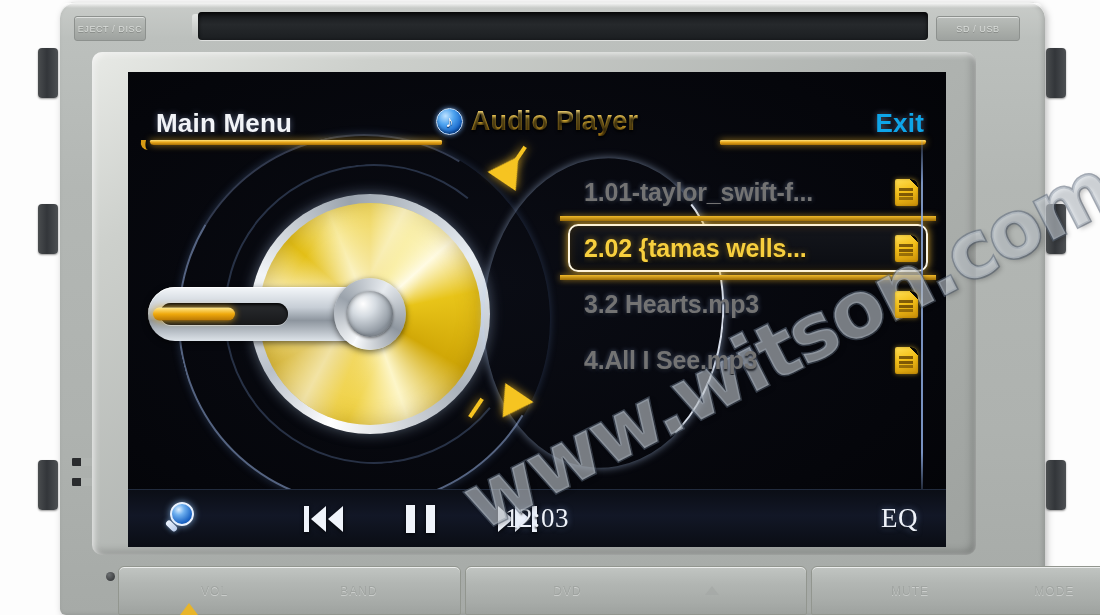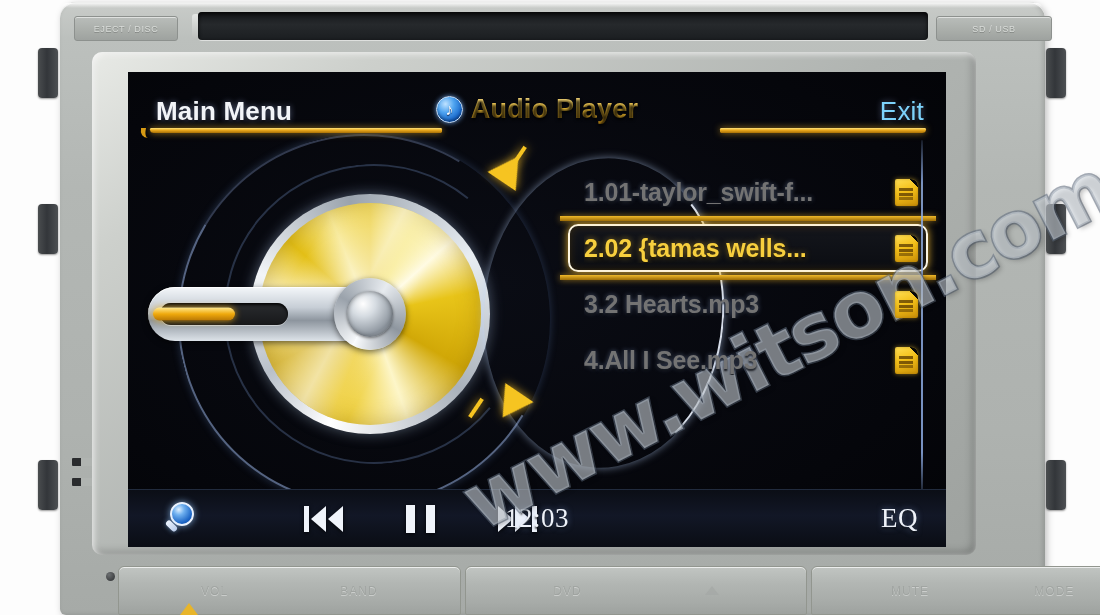--- a/index.html
+++ b/index.html
@@ -44,22 +44,22 @@
 
   
   .mini-btn {
     position: absolute; top: 16px; height: 25px;
     background: linear-gradient(180deg,#b9bdba 0%,#a9ada9 60%,#9ea29f 100%);
     border: 1px solid #8d918e;
     border-radius: 3px;
     box-shadow: inset 0 1px 0 rgba(255,255,255,.55);
     display: flex; align-items: center; justify-content: center; gap: 14px;
   }
-  .mini-btn-left  { left: 74px;  width: 104px; }
-  .mini-btn-right { left: 936px; width: 116px; }
+  .mini-btn-left  { left: 74px;  width: 72px; }
+  .mini-btn-right { left: 936px; width: 84px; }
   .mini-label {
     font-size: 9px; color: #dfe2df; letter-spacing: .6px;
     text-shadow: 0 1px 0 rgba(0,0,0,.25); opacity: .85;
     font-family: "Liberation Sans", sans-serif;
   }
 
   
   .tab {
     position: absolute; width: 20px; height: 50px;
     background: linear-gradient(90deg,#4a4d4f,#33363a 45%,#4d5053);
@@ -95,31 +95,31 @@
     position: absolute; left: 128px; top: 72px; width: 818px; height: 475px;
     background: #05060a;
     overflow: hidden;
   }
   .lcd-vign {
     position: absolute; inset: 0;
     background: radial-gradient(ellipse 95% 95% at 45% 45%, #0a0c14 0%, #05060b 58%, #010103 100%);
   }
 
   
-  .top-bar { position: absolute; left: 0; top: 0; width: 818px; height: 66px; }
+  .top-bar { position: absolute; left: 0; top: 12px; width: 818px; height: 66px; }
 
   .main-menu-label {
     position: absolute; left: 28px; top: 24px;
     font-size: 26px; font-weight: bold; color: #f2f4f8;
     text-shadow: 0 0 6px rgba(180,200,255,.45), 0 2px 2px rgba(0,0,0,.9);
     letter-spacing: .2px; white-space: nowrap;
   }
   .exit-label {
     position: absolute; right: 22px; top: 24px;
-    font-size: 26px; font-weight: normal; color: #7dd3fc;
+    font-size: 26px; font-weight: bold; color: #0ea5e9;
     text-shadow: 0 0 6px rgba(180,200,255,.45), 0 2px 2px rgba(0,0,0,.9);
     letter-spacing: .2px;
   }
   .title-wrap {
     position: absolute; left: 0; right: 0; top: 22px;
     display: flex; align-items: center; justify-content: center; gap: 8px;
   }
   .title-icon {
     width: 27px; height: 27px; border-radius: 50%;
     background: radial-gradient(circle at 34% 28%, #bfe2ff 0%, #4fa4f0 35%, #1463c8 72%, #0b3f8f 100%);

